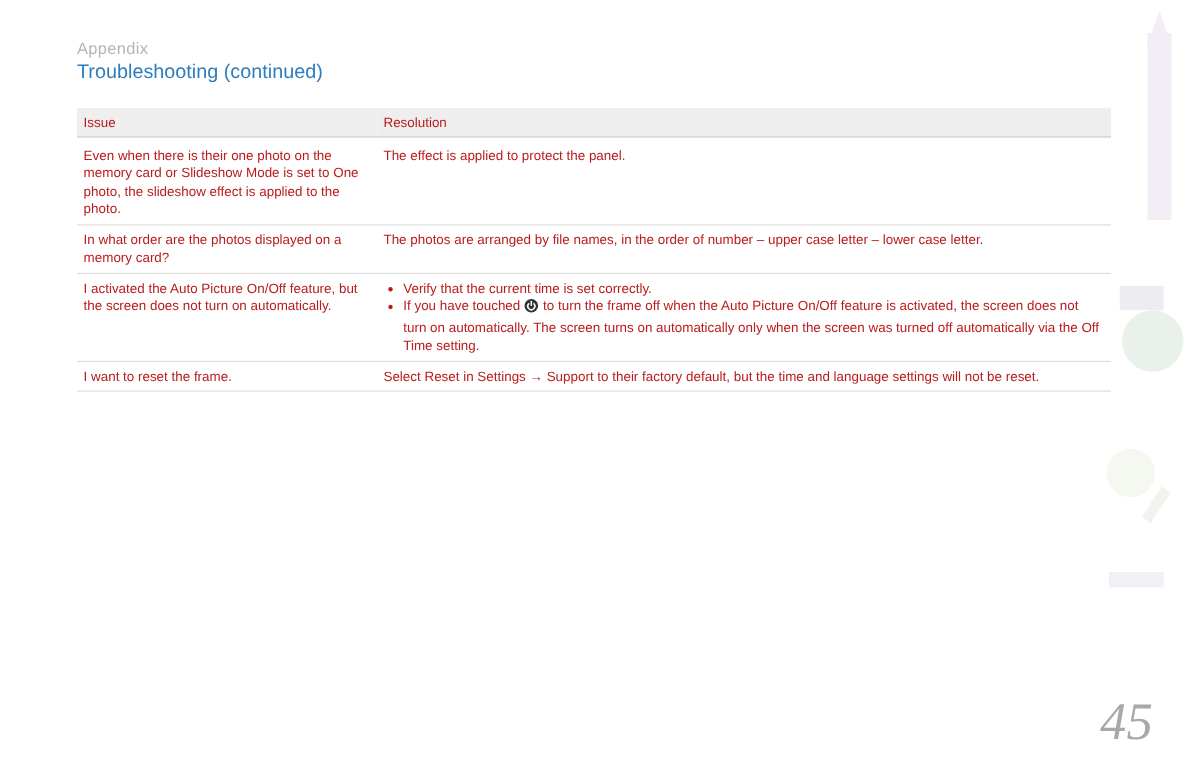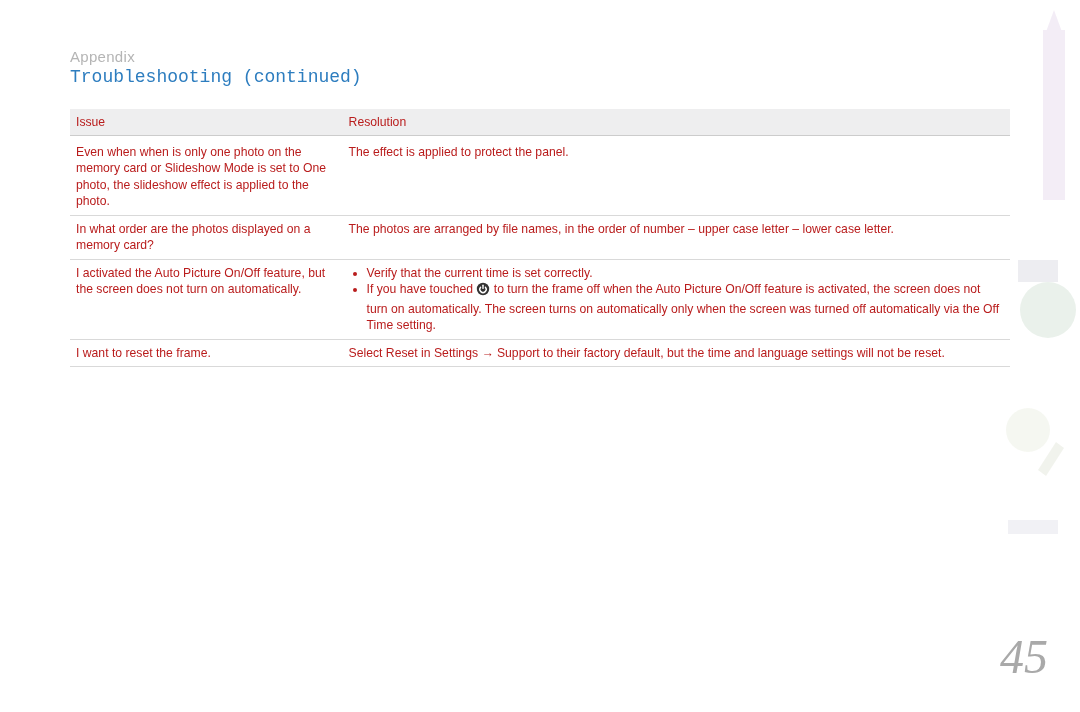--- a/index.html
+++ b/index.html
@@ -1,19 +1,19 @@
 <!DOCTYPE html>
 <html><head>
 <meta charset="utf-8">
 <style>
   * { box-sizing: border-box; margin: 0; padding: 0; }
   html, body { width: 1080px; height: 712px; font-family: Arial, Helvetica, sans-serif; background: #fff; position: relative; overflow: hidden; }
-  .page { position: relative; width: 1080px; height: 712px; padding: 48px 70px 0 70px; }
+  .page { position: relative; width: 1080px; height: 712px; padding: 36px 70px 0 70px; }
   .section-label { color: #b5b5b5; font-size: 15px; letter-spacing: 0.3px; margin-bottom: 2px; }
-  .title { color: #2d7dbf; font-size: 18px; margin-bottom: 22px; font-family: Liberation Mono, monospace; }
+  .title { color: #2d7dbf; font-size: 18px; margin-bottom: 22px; }
   table { width: 100%; border-collapse: collapse; font-size: 12.2px; color: #b91c1c; }
   thead th { background: #eeeeef; font-weight: normal; text-align: left; padding: 6px 6px; border-bottom: 1px solid #ccc; }
   tbody td { padding: 5px 6px; border-bottom: 1px solid #d9d9d9; vertical-align: top; line-height: 1.35; }
   tbody tr:first-child td { padding-top: 8px; }
   col.issue { width: 29%; }
   col.res { width: 71%; }
   .bold { font-weight: normal; }
   .bullets { padding-left: 14px; }
   .bullets li { list-style: disc; margin-left: 4px; }
   .power-icon { display: inline-block; vertical-align: -3px; }
@@ -36,21 +36,21 @@
       </colgroup>
     <thead>
       <tr>
         <th>Issue</th>
         <th>Resolution</th>
       </tr>
     </thead>
     <tbody>
       <tr>
         <td>
-          <span>Even when when is only one photo on the memory card or </span><span class="bold">Slideshow Mode</span><span> is set to </span><span class="bold">One photo</span><span>, the slideshow effect is applied to the photo.</span>
+          <span>Even when there is their one photo on the memory card or </span><span class="bold">Slideshow Mode</span><span> is set to </span><span class="bold">One photo</span><span>, the slideshow effect is applied to the photo.</span>
         </td>
         <td>The effect is applied to protect the panel.</td>
       </tr>
       <tr>
         <td>In what order are the photos displayed on a memory card?</td>
         <td>The photos are arranged by file names, in the order of number – upper case letter – lower case letter.</td>
       </tr>
       <tr>
         <td>
           <span>I activated the </span><span class="bold">Auto Picture On/Off</span><span> feature, but the screen does not turn on automatically.</span>

